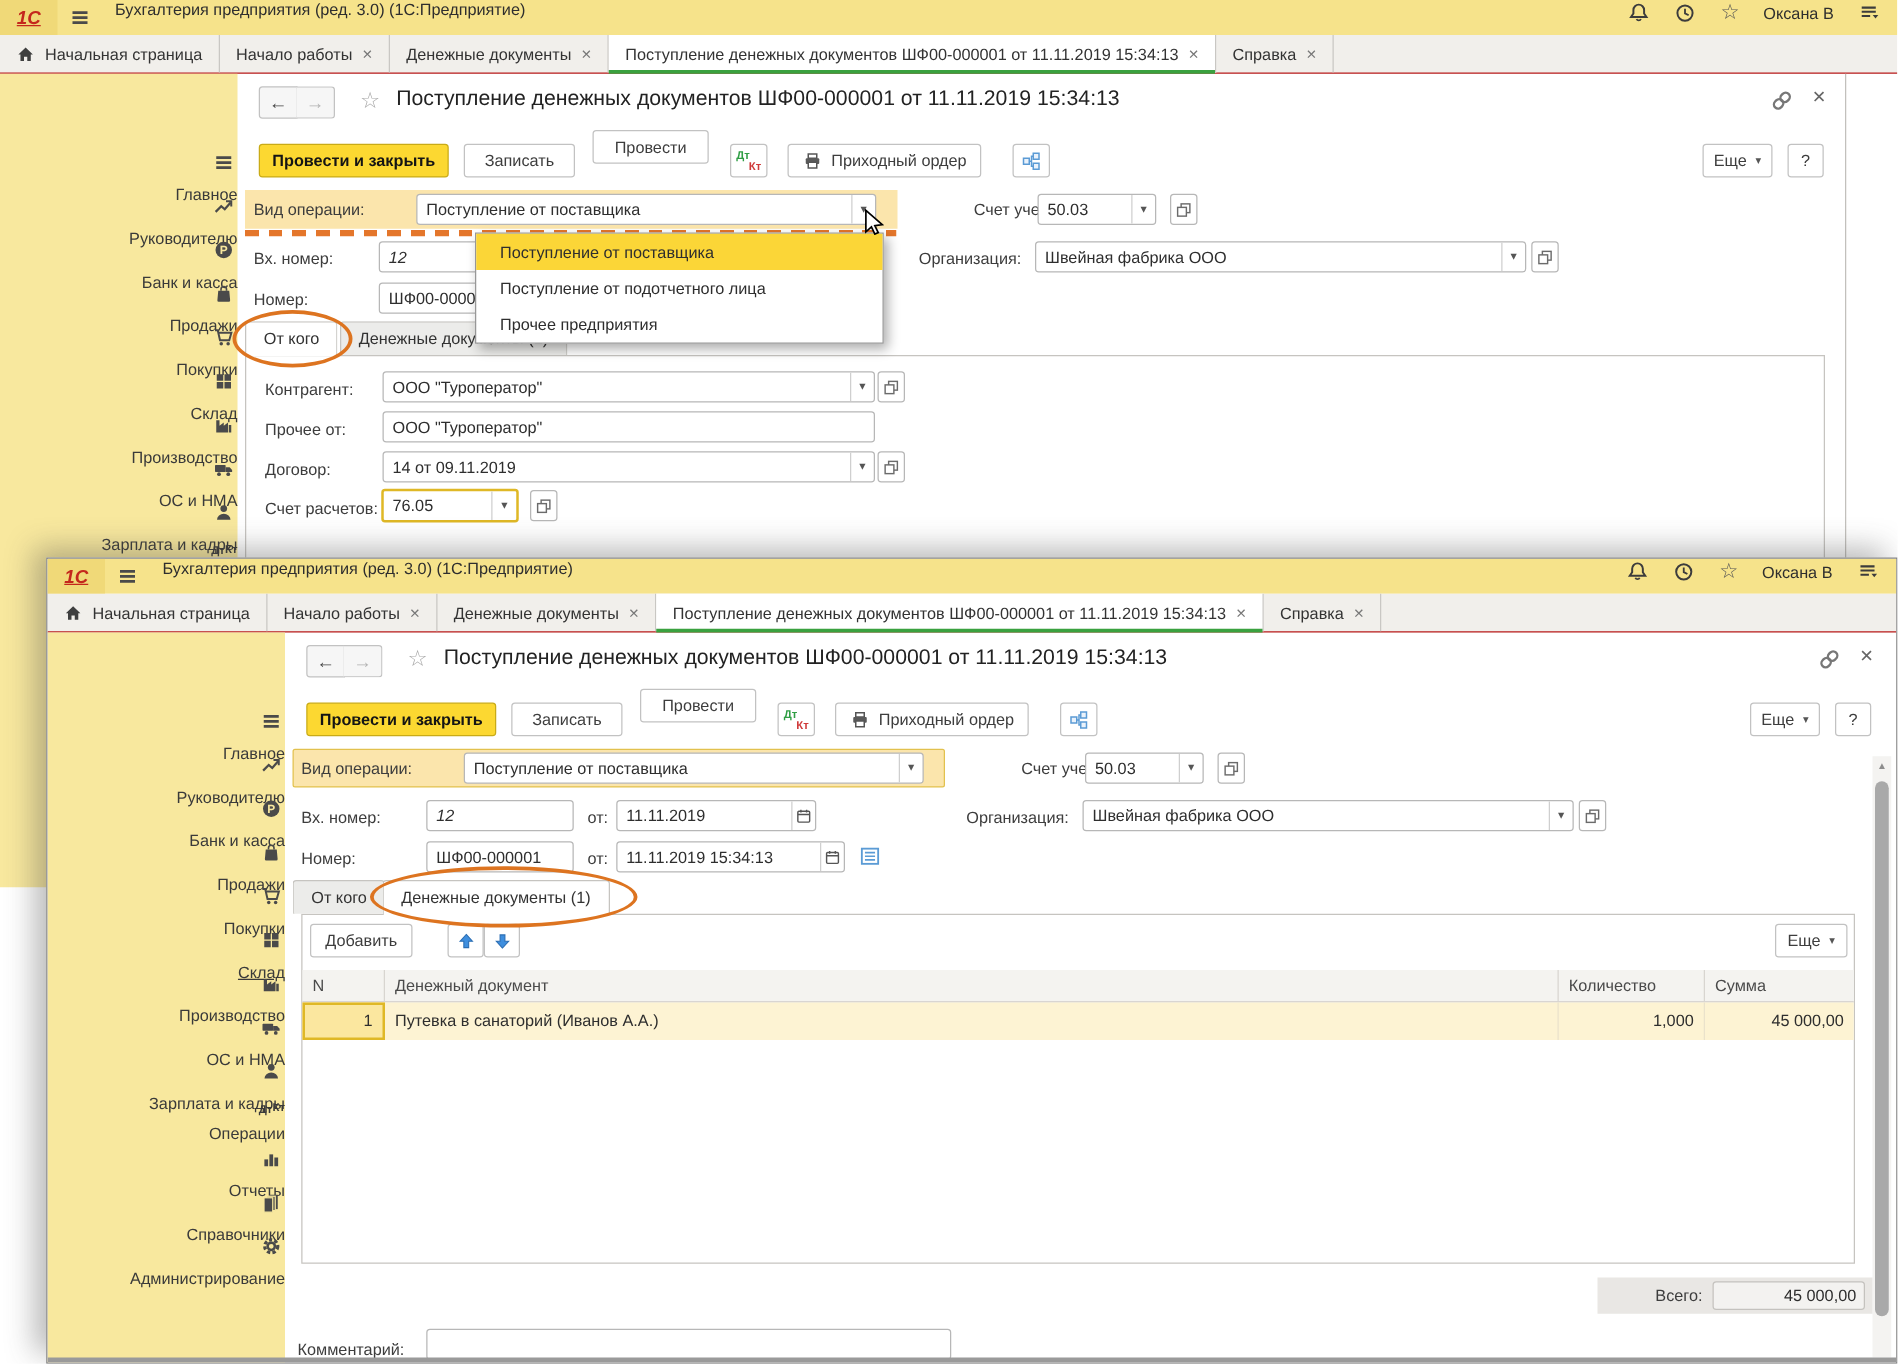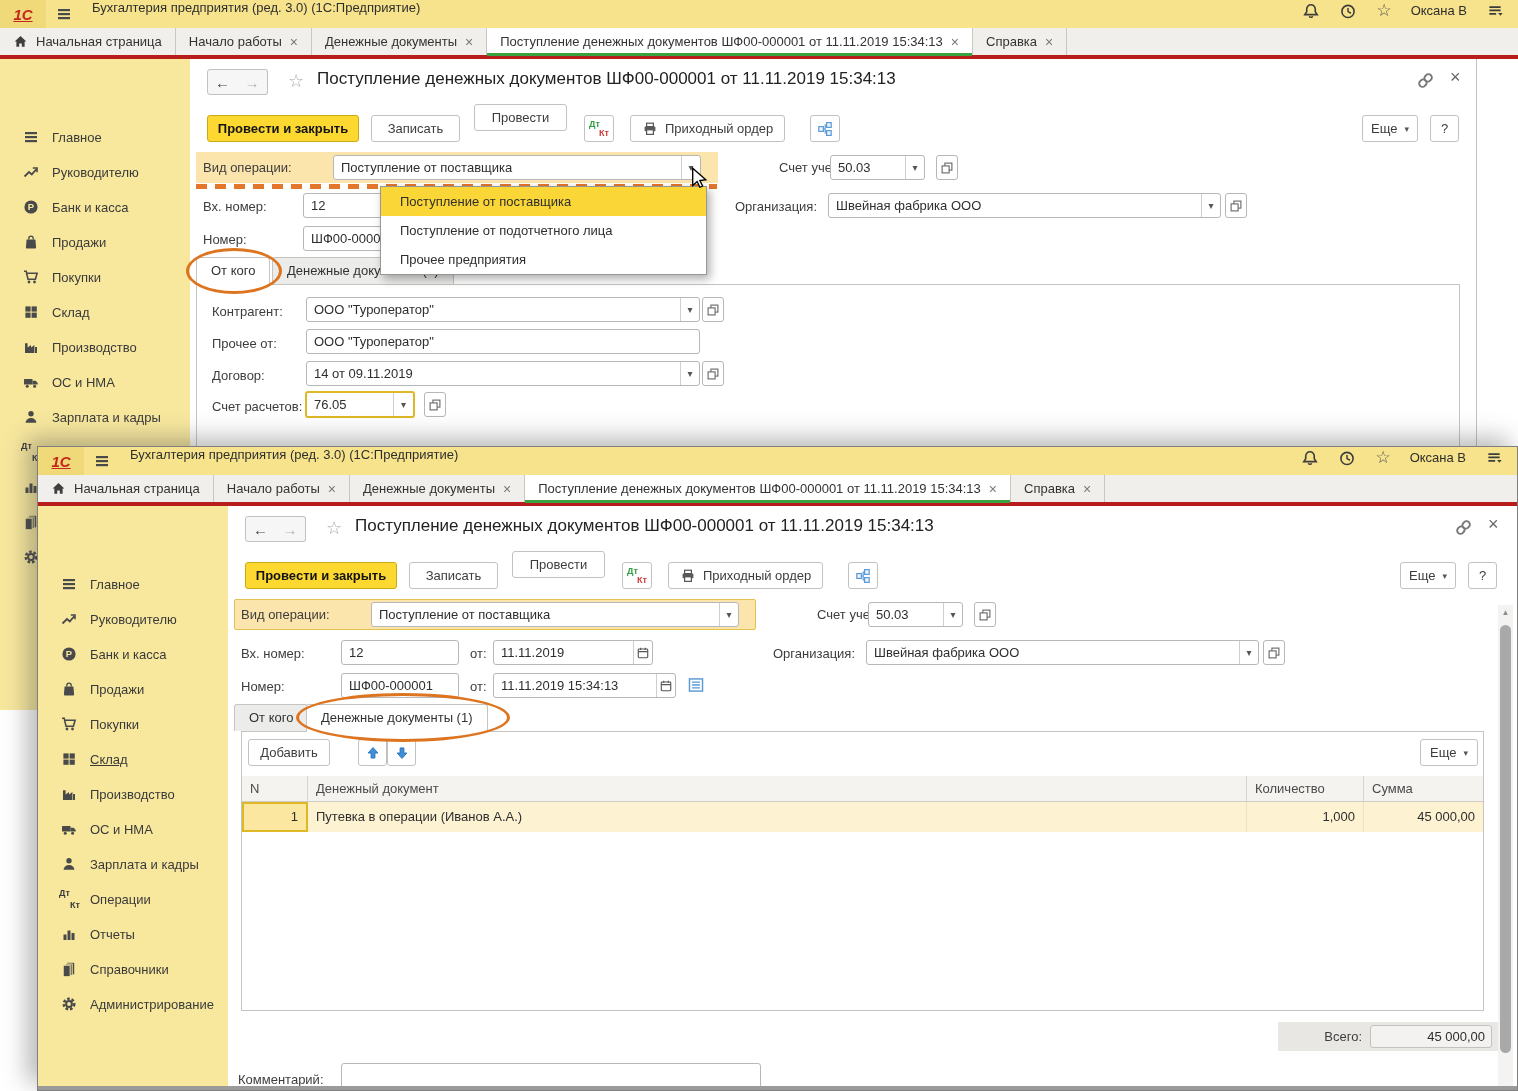--- a/index.html
+++ b/index.html
@@ -22,33 +22,33 @@
         font-style:italic;font-size:15px;display:flex;align-items:center;justify-content:center;
         text-decoration:underline;cursor:pointer;}
   .tb-menu{width:36px;height:28px;display:flex;align-items:center;justify-content:center;cursor:pointer;}
   .tb-title{margin-left:10px;color:#2e2e2e;white-space:nowrap;}
   .tb-right{margin-left:auto;display:flex;align-items:center;gap:19px;padding-right:14px;}
   .tb-ic{width:18px;height:18px;cursor:pointer;}
   .tb-user{color:#2e2e2e;cursor:pointer;}
 
   
   .tabbar{position:absolute;left:0;top:28px;right:0;height:31px;background:#f1efeb;
-          display:flex;border-bottom:4px solid #b91c1c;}
+          display:flex;border-bottom:1px solid #b91c1c;}
   .mtab{display:flex;align-items:center;gap:8px;padding:0 13px;border-right:1px solid #c9c7c3;
         position:relative;color:#333;cursor:pointer;white-space:nowrap;}
   .mtab.active{background:#fff;}
   .mtab.active::after{content:"";position:absolute;left:0;right:0;bottom:-1px;height:3px;background:#3aa13f;}
   .tab-x{color:#787878;font-size:14px;line-height:1;cursor:pointer;}
   .gx-close::before{content:"×";}
   .hic{width:15px;height:15px;}
 
   
   .sidebar{position:absolute;left:0;top:59px;width:190px;bottom:0;background:#f8e89e;}
-  .side-item{position:absolute;left:0;width:190px;height:30px;display:flex;align-items:center;
-             gap:10px;padding-left:20px;cursor:pointer;color:#3a3a3a;}
+  .side-item{position:absolute;left:0;width:190px;height:30px;display:flex;align-items:flex-end;
+             gap:10px;padding-left:20px;cursor:pointer;color:#3a3a3a;flex-direction:column;}
   .si-ico{width:22px;height:18px;display:flex;align-items:center;justify-content:center;position:relative;}
   .si-dtkt i{font-style:normal;font-weight:bold;font-size:9px;color:#3a3a3a;position:absolute;}
   .si-dtkt .sdt{left:1px;top:-2px;}
   .si-dtkt .skt{right:0;bottom:-2px;}
   .hovered{text-decoration:underline;}
 
   
   .navbtn{position:absolute;width:31px;height:26px;background:#f6f6f6;border:1px solid #c2c2c2;
           display:flex;align-items:center;justify-content:center;font-size:15px;color:#444;cursor:pointer;}
   .nav-back{left:207px;top:69px;border-radius:3px 0 0 3px;}
@@ -95,21 +95,21 @@
   .op-band{position:absolute;left:196px;top:152px;width:522px;height:31px;background:#fbe5ac;}
   #win-front .op-band{border:1px solid #e2c14e;border-radius:2px;}
   .l-op{left:203px;top:155px;}
   .f-op{left:333px;top:155px;width:368px;}
   .l-acc{left:779px;top:155px;}
   .f-acc{left:830px;top:155px;width:95px;}
   .o-acc{left:936px;top:155px;}
   .dash-line{position:absolute;left:196px;top:184px;width:521px;height:5px;
              background:repeating-linear-gradient(90deg,#e4762b 0 11px,transparent 11px 19px);z-index:30;}
   .l-vh{left:203px;top:194px;}
-  .f-vh{left:303px;top:193px;width:118px;}
+  .f-vh{left:303px;top:193px;width:118px;font-style:italic;}
   .l-ot1{left:432px;top:194px;}
   .f-dt1{left:455px;top:193px;width:160px;}
   .l-org{left:735px;top:194px;}
   .f-org{left:828px;top:193px;width:393px;}
   .o-org{left:1225px;top:193px;}
   .l-num{left:203px;top:227px;}
   .f-num{left:303px;top:226px;width:118px;}
   .l-ot2{left:432px;top:227px;}
   .f-dt2{left:455px;top:226px;width:183px;}
   .i-list{position:absolute;left:649px;top:229px;width:18px;height:18px;cursor:pointer;}
@@ -812,21 +812,21 @@
 
   <div class="grid">
     <div class="ghead">
       <div class="gh c1">N</div>
       <div class="gh c2">Денежный документ</div>
       <div class="gh c3">Количество</div>
       <div class="gh c4">Сумма</div>
     </div>
     <div class="grow">
       <div class="gc c1">1</div>
-      <div class="gc c2">Путевка в операции (Иванов А.А.)</div>
+      <div class="gc c2">Путевка в санаторий (Иванов А.А.)</div>
       <div class="gc c3">1,000</div>
       <div class="gc c4">45 000,00</div>
     </div>
   </div>
 
   <div class="total-band">
     <span>Всего:</span>
     <span class="total-val">45 000,00</span>
   </div>
 

